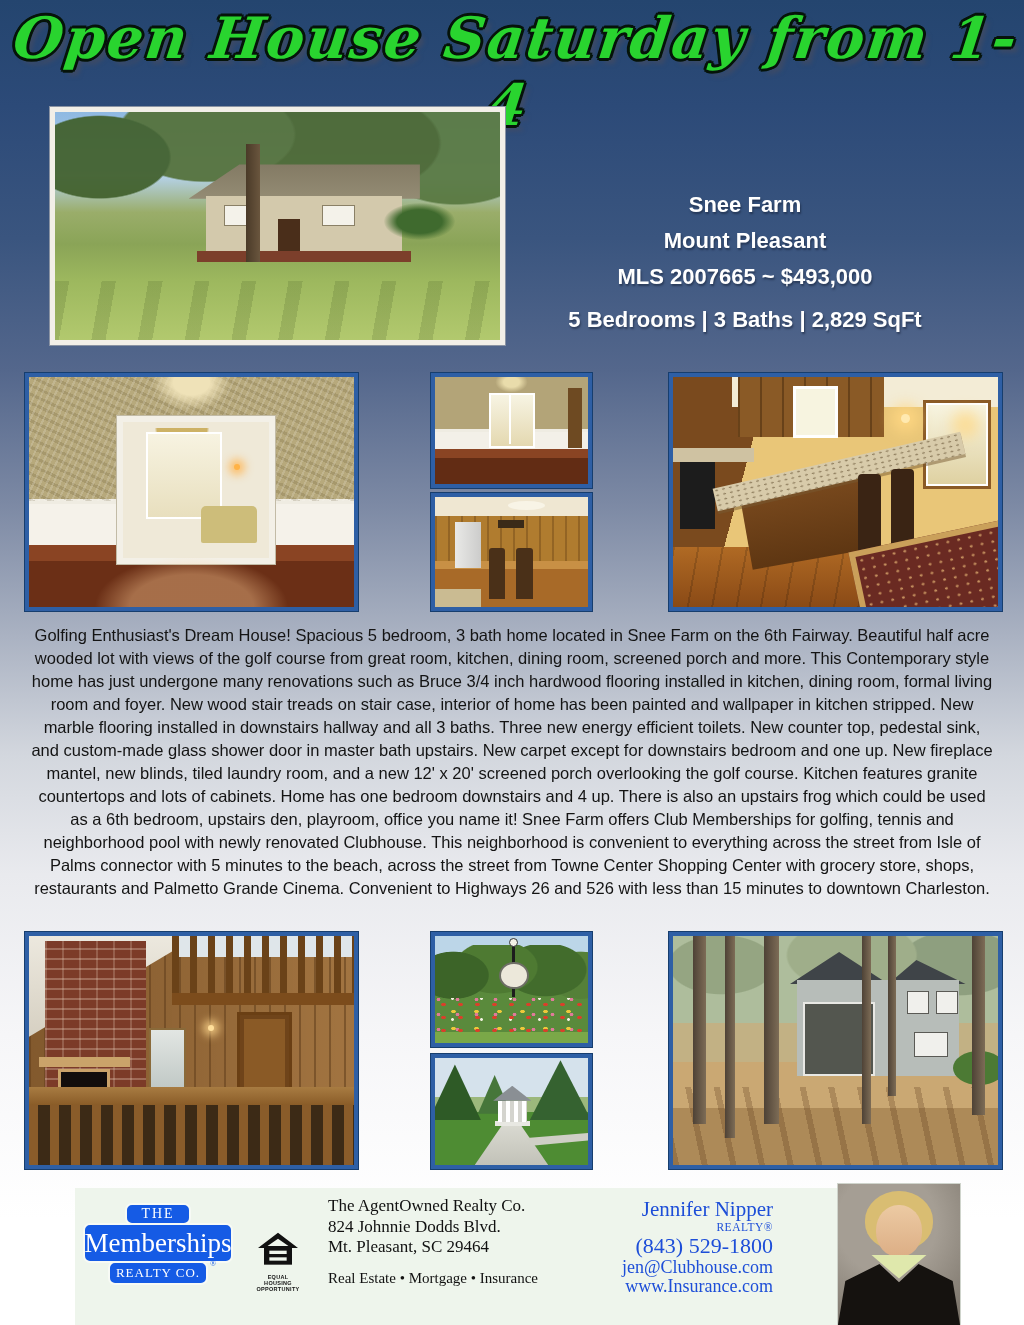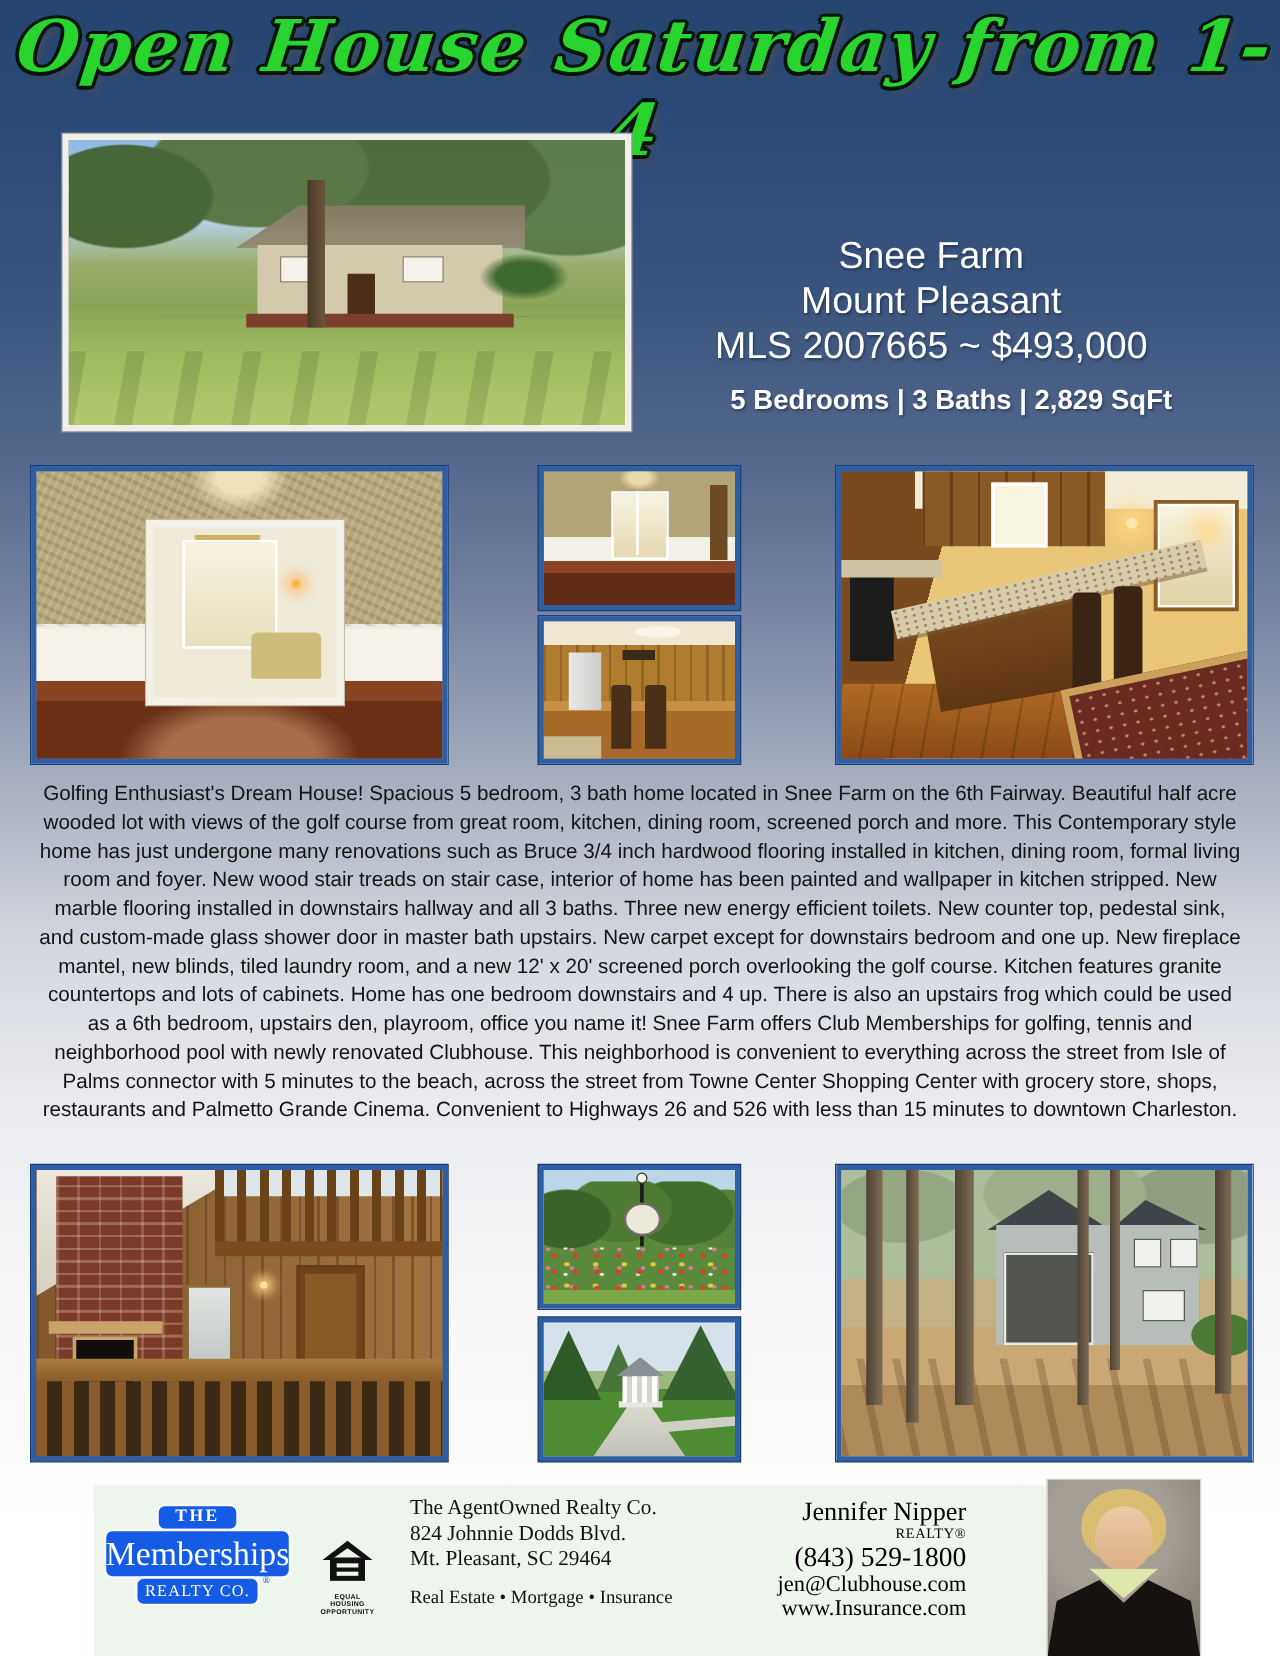--- a/index.html
+++ b/index.html
@@ -14,23 +14,23 @@
     font-size:57px;letter-spacing:2px;transform:skewX(-7deg);
     color:#29d42f;
     text-shadow:-2px -2px 0 #06140a, 2px -2px 0 #06140a, -2px 2px 0 #06140a, 2px 2px 0 #06140a,
       -3px 0 0 #06140a, 3px 0 0 #06140a, 0 3px 0 #06140a, 0 -3px 0 #06140a,
       6px 6px 4px rgba(70,75,95,.65);}
 
   
   .addr{position:absolute;top:115px;left:505px;width:480px;text-align:center;
     font-size:35px;font-weight:bold;color:#fff;text-shadow:2px 2px 3px rgba(15,25,45,.6);}
   .sub{position:absolute;top:187px;left:505px;width:480px;text-align:center;
-    font-size:30px;color:#fff;line-height:36px;text-shadow:1px 2px 2px rgba(15,25,45,.5);}
+    font-size:22px;color:#fff;line-height:36px;text-shadow:1px 2px 2px rgba(15,25,45,.5);font-weight:bold;}
   .specs{position:absolute;top:307px;left:505px;width:480px;text-align:center;
-    font-size:22px;font-weight:bold;color:#fff;text-shadow:1px 2px 2px rgba(15,25,45,.5);margin-left:16px;}
+    font-size:22px;font-weight:bold;color:#fff;text-shadow:1px 2px 2px rgba(15,25,45,.5);}
 
   
   .ph{position:absolute;overflow:hidden;box-sizing:border-box;}
   .b-blue{border:4px solid #2e5fa5;box-shadow:0 0 0 1px #173e6e;}
   .b-white{border:5px solid #f2efe8;box-shadow:0 0 0 1px #8a93a3;}
   .sp{position:absolute;}
 
   
   .s-front{background:linear-gradient(#8fb9e2 0%,#b5d2ea 28%,#9aad6a 44%,#8aa457 58%,#9db85e 74%,#b2c96e 100%);}
   .s-front .canopy{inset:0 0 38% 0;opacity:.93;background:
@@ -196,32 +196,32 @@
 
   
   .desc{position:absolute;top:624px;left:29px;width:966px;text-align:center;
     font-size:16.5px;line-height:23px;color:#141414;}
 
   
   .band{position:absolute;left:75px;top:1188px;width:877px;height:137px;background:#eef5ec;}
   .logo{position:absolute;left:8px;top:15px;width:150px;height:96px;font-family:"Liberation Serif",serif;}
   .lbox{position:absolute;background:#155be5;color:#fff;border:2px solid #f7faf5;border-radius:7px;
     display:flex;align-items:center;justify-content:center;box-sizing:border-box;}
-  .lbox-the{left:42px;top:0;width:66px;height:22px;font-size:14px;letter-spacing:2px;font-weight:bold;}
+  .lbox-the{left:42px;top:0;width:66px;height:22px;font-size:14px;letter-spacing:2px;}
   .lbox-main{left:0;top:20px;width:150px;height:40px;font-size:27px;}
   .lbox-realty{left:25px;top:58px;width:100px;height:24px;font-size:13px;letter-spacing:1px;}
   .lreg{position:absolute;left:127px;top:56px;font-size:8px;color:#155be5;}
   .eho{position:absolute;left:180px;top:44px;width:46px;text-align:center;}
   .eho .txt{font-size:5.5px;line-height:6px;color:#111;font-weight:bold;letter-spacing:.3px;margin-top:2px;
     font-family:"Liberation Sans",sans-serif;}
   .company{position:absolute;left:253px;top:8px;font-family:"Liberation Serif",serif;color:#111;
     font-size:17px;line-height:20.5px;}
   .services{font-size:15px;margin-top:10px;}
   .agent{position:absolute;left:430px;top:10px;width:268px;text-align:right;
-    font-family:"Liberation Serif",serif;color:#000000;}
+    font-family:"Liberation Serif",serif;color:#1d4ed8;}
   .agent .name{font-size:21px;line-height:23px;}
   .agent .title{font-size:11.5px;line-height:13px;letter-spacing:.5px;}
   .agent .phone{font-size:22px;line-height:24px;}
   .agent .mail,.agent .web{font-size:18px;line-height:19px;}
   .headshot{position:absolute;left:762px;top:-5px;width:122px;height:141px;overflow:hidden;
     border:1px solid #cfd4cc;background:radial-gradient(circle at 40% 28%,#a59e94 0 40%,#756e64 100%);}
   .headshot .hair{position:absolute;left:22%;top:5%;width:56%;height:42%;background:#d9bd72;
     border-radius:50% 50% 46% 46%;}
   .headshot .face{position:absolute;left:31%;top:15%;width:38%;height:37%;
     background:linear-gradient(#eccaa3,#dcae85);border-radius:48%;}

